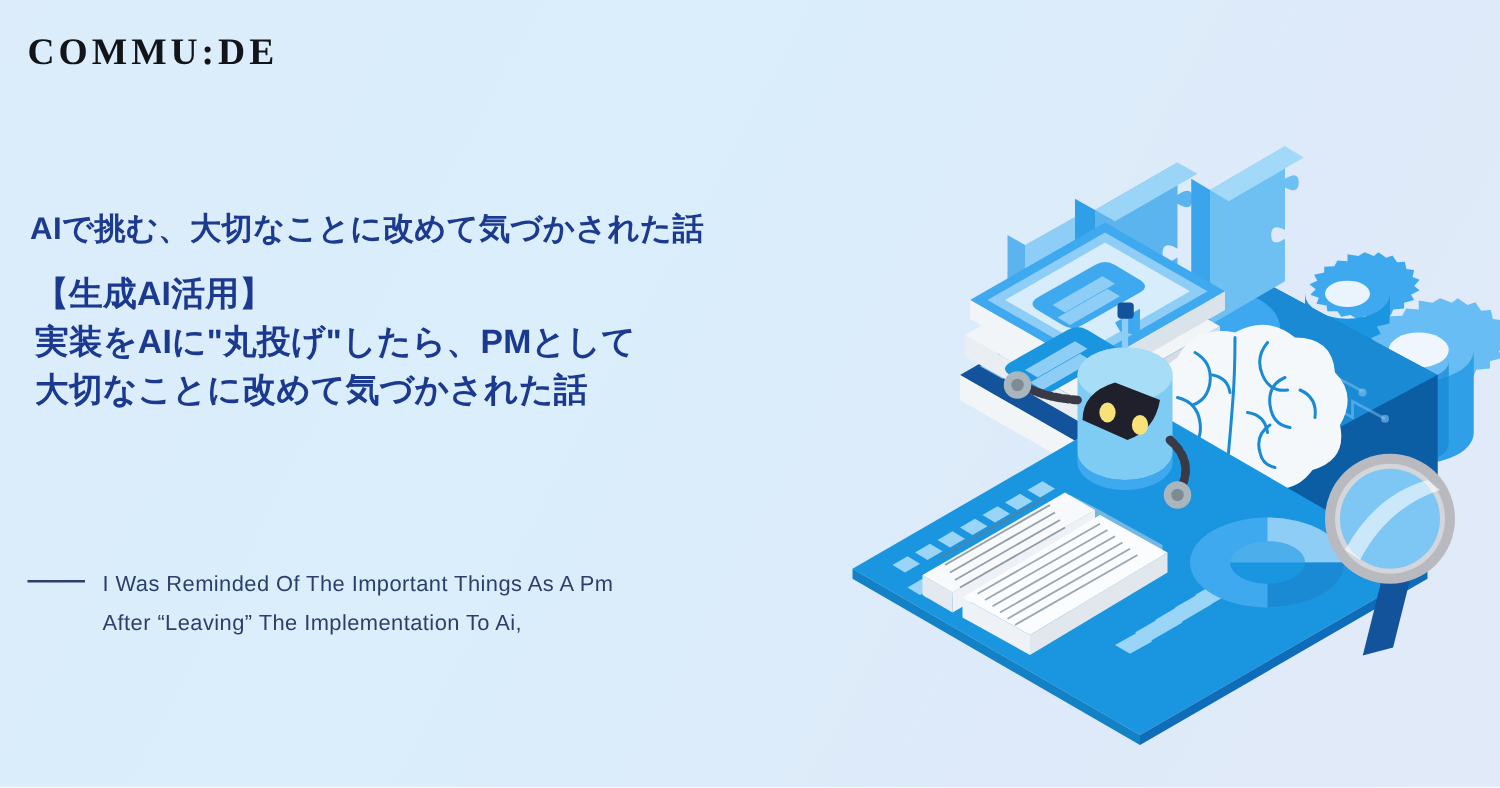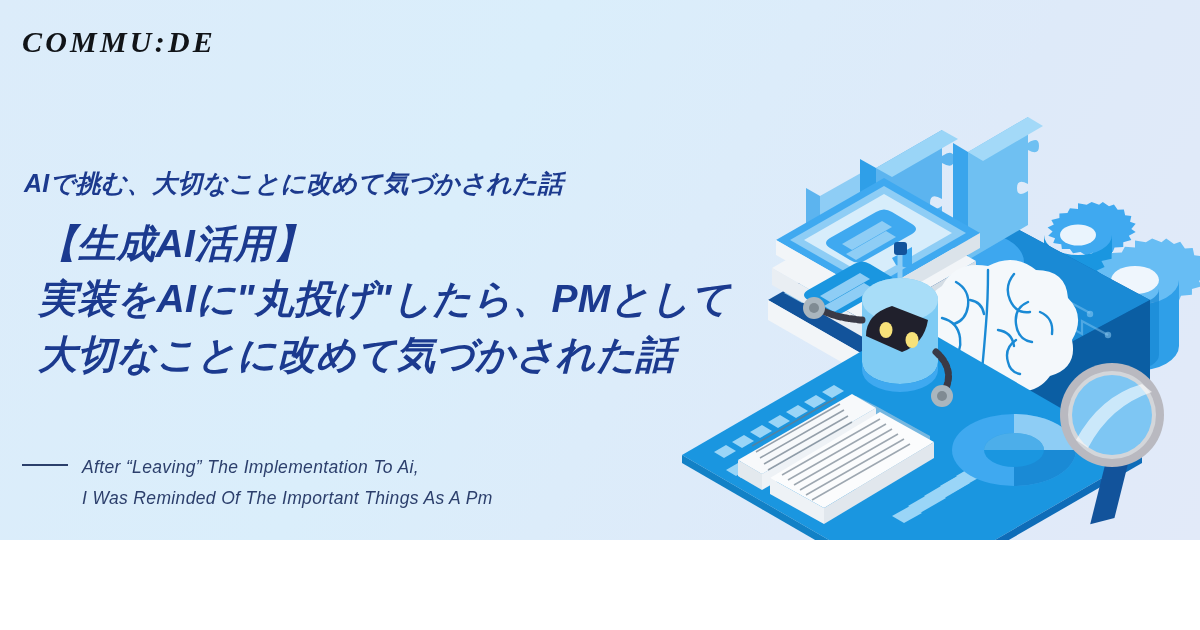--- a/index.html
+++ b/index.html
@@ -6,25 +6,24 @@
   html, body {
     margin: 0;
     padding: 0;
     background: #ffffff;
   }
   * { box-sizing: border-box; }
 
   .ogp {
     position: relative;
     width: 1200px;
-    height: 540px;
+    height: 630px;
     overflow: hidden;
     background: linear-gradient(118deg, #dcecfa 0%, #daeefb 38%, #deeaf9 72%, #e2eaf9 100%);
     font-family: "Liberation Sans", "DejaVu Sans", sans-serif;
-    font-style: italic;
   }
 
   
   .logo {
     position: absolute;
     left: 22px;
     top: 27px;
     font-family: "Liberation Serif", "DejaVu Serif", serif;
     font-size: 30px;
     font-weight: 700;
@@ -46,23 +45,23 @@
     font-size: 25px;
     font-weight: 700;
     color: #1c3a8e;
     letter-spacing: 0.3px;
     line-height: 1.2;
     margin: 0 0 18px 0;
     white-space: nowrap;
   }
 
   .headline {
-    margin: 14px;
+    margin: 4px;
     color: #1b3a8f;
-    font-size: 39px;
+    font-size: 27px;
     font-weight: 700;
     line-height: 1.42;
     letter-spacing: 0.2px;
   }
   .headline .line { display: block; white-space: nowrap; }
 
   
   .subtitle-wrap {
     position: absolute;
     left: 22px;
@@ -112,22 +111,22 @@
     <h1 class="headline">
       <span class="line">【生成AI活用】</span>
       <span class="line">実装をAIに"丸投げ"したら、PMとして</span>
       <span class="line">大切なことに改めて気づかされた話</span>
     </h1>
   </div>
 
   <div class="subtitle-wrap">
     <span class="subtitle-rule"></span>
     <div class="subtitle">
+      <span class="line">I Was Reminded Of The Important Things As A Pm</span>
       <span class="line">After “Leaving” The Implementation To Ai,</span>
-      <span class="line">I Was Reminded Of The Important Things As A Pm</span>
     </div>
   </div>
 
   <div class="illustration">
     <svg viewBox="0 0 520 630" xmlns="http://www.w3.org/2000/svg">
       <defs>
         <clipPath id="lensClip">
             <ellipse cx="432" cy="415" rx="52" ry="52"></ellipse>
           </clipPath>
       </defs>

